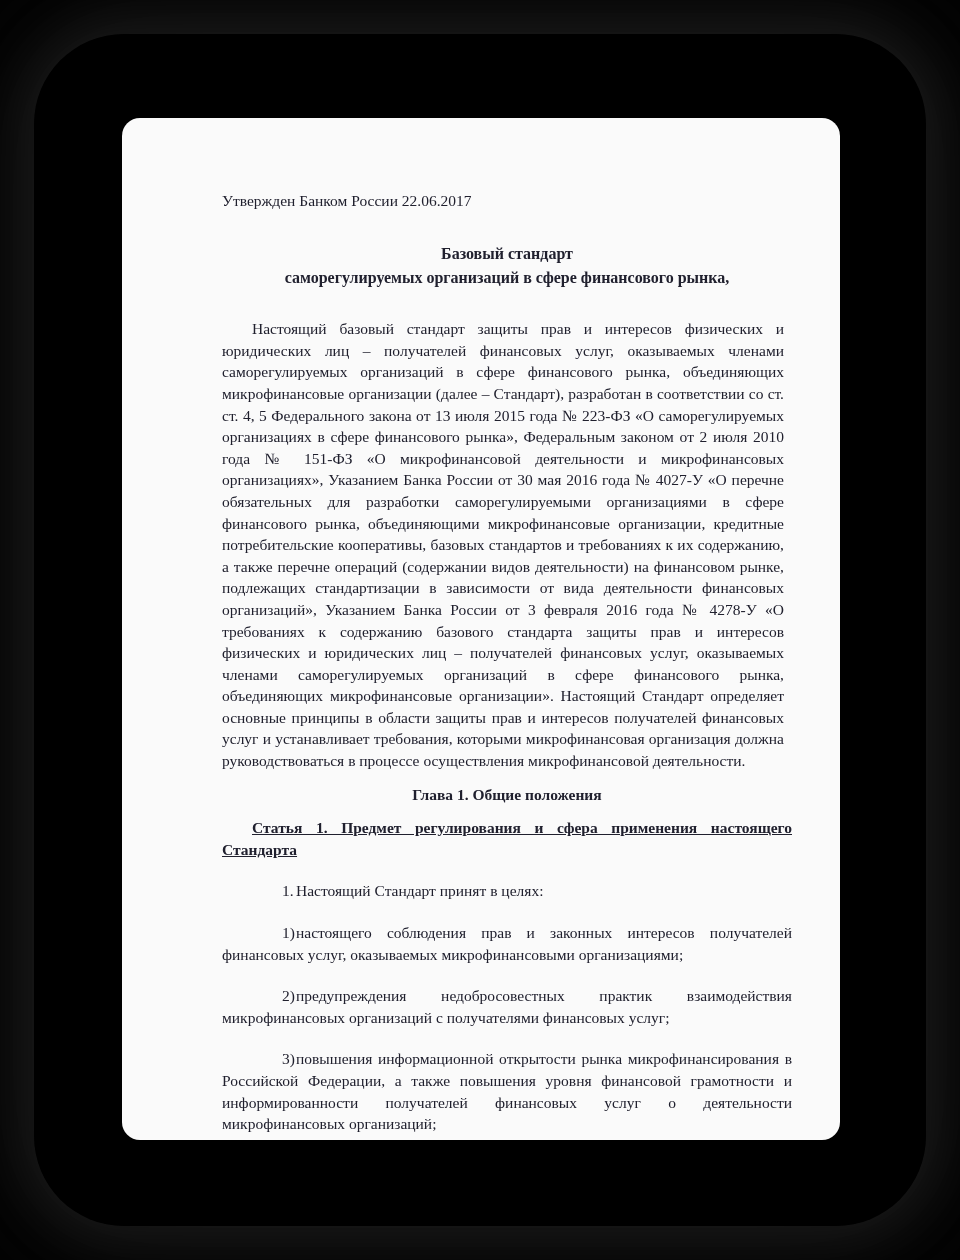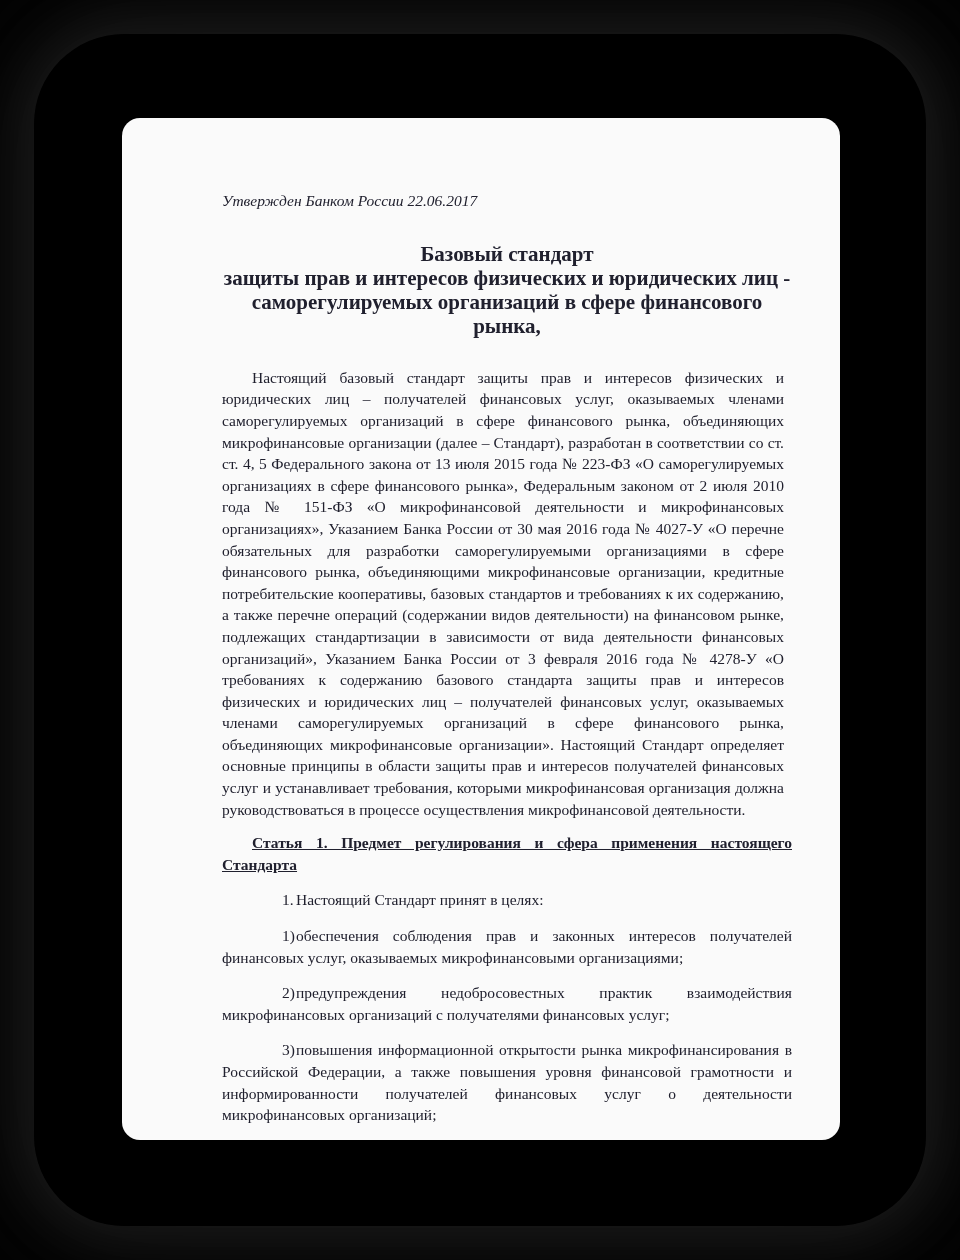--- a/index.html
+++ b/index.html
@@ -40,26 +40,25 @@
     padding: 72px 48px 0 100px;
     overflow: hidden;
   }
   .doc {
     font-family: "Liberation Serif", "DejaVu Serif", serif;
     color: #20202e;
     font-size: 15.5px;
     line-height: 21.6px;
   }
   .approved {
-    font-style: italic;
     margin: 0 0 30px 0;
   }
   .title {
     font-weight: 700;
-    font-size: 21px;
+    font-size: 16px;
     line-height: 24.3px;
     text-align: center;
     margin: 0 0 28px 0;
   }
   .para {
     margin: 0 8px 12px 0;
     text-align: justify;
     text-indent: 30px;
   }
   .chapter {
@@ -68,56 +67,56 @@
     margin: 12px 0;
   }
   .article {
     font-weight: 700;
     text-align: justify;
     text-indent: 30px;
     margin: 12px 0;
     text-decoration: underline;
   }
   .clause {
-    margin: 14px 0;
+    margin: 20px 0;
     text-align: justify;
     text-indent: 30px;
   }
   .num {
     display: inline-block;
     min-width: 44px;
   }
 </style>
 </head>
 <body>
 
 <div class="stage">
   <div class="glow"></div>
 
   <div class="card doc">
 
     <p class="approved">Утвержден Банком России 22.06.2017</p>
 
     <div class="title">
       <div>Базовый стандарт</div>
-      <div>защиты прав и интересов физических и юридических лиц -</div>
       <div>саморегулируемых организаций в сфере финансового рынка,</div>
     </div>
 
     <p class="para">Настоящий базовый стандарт защиты прав и интересов физических и юридических лиц – получателей финансовых услуг, оказываемых членами саморегулируемых организаций в сфере финансового рынка, объединяющих микрофинансовые организации (далее – Стандарт), разработан в соответствии со ст. ст. 4, 5 Федерального закона от 13 июля 2015 года № 223-ФЗ «О саморегулируемых организациях в сфере финансового рынка», Федеральным законом от 2 июля 2010 года № 151-ФЗ «О микрофинансовой деятельности и микрофинансовых организациях», Указанием Банка России от 30 мая 2016 года № 4027-У «О перечне обязательных для разработки саморегулируемыми организациями в сфере финансового рынка, объединяющими микрофинансовые организации, кредитные потребительские кооперативы, базовых стандартов и требованиях к их содержанию, а также перечне операций (содержании видов деятельности) на финансовом рынке, подлежащих стандартизации в зависимости от вида деятельности финансовых организаций», Указанием Банка России от 3 февраля 2016 года № 4278-У «О требованиях к содержанию базового стандарта защиты прав и интересов физических и юридических лиц – получателей финансовых услуг, оказываемых членами саморегулируемых организаций в сфере финансового рынка, объединяющих микрофинансовые организации». Настоящий Стандарт определяет основные принципы в области защиты прав и интересов получателей финансовых услуг и устанавливает требования, которыми микрофинансовая организация должна руководствоваться в процессе осуществления микрофинансовой деятельности.</p>
 
+    <p class="chapter">Глава 1. Общие положения</p>
 
     <p class="article">Статья 1. Предмет регулирования и сфера применения настоящего Стандарта</p>
 
     <p class="clause">
       <span class="num">1.</span><span>Настоящий Стандарт принят в целях:</span>
     </p>
 
     <p class="clause">
-      <span class="num">1)</span><span>обеспечения соблюдения прав и законных интересов получателей финансовых услуг, оказываемых микрофинансовыми организациями;</span>
+      <span class="num">1)</span><span>настоящего соблюдения прав и законных интересов получателей финансовых услуг, оказываемых микрофинансовыми организациями;</span>
     </p>
 
     <p class="clause">
       <span class="num">2)</span><span>предупреждения недобросовестных практик взаимодействия микрофинансовых организаций с получателями финансовых услуг;</span>
     </p>
 
     <p class="clause">
       <span class="num">3)</span><span>повышения информационной открытости рынка микрофинансирования в Российской Федерации, а также повышения уровня финансовой грамотности и информированности получателей финансовых услуг о деятельности микрофинансовых организаций;</span>
     </p>
 

